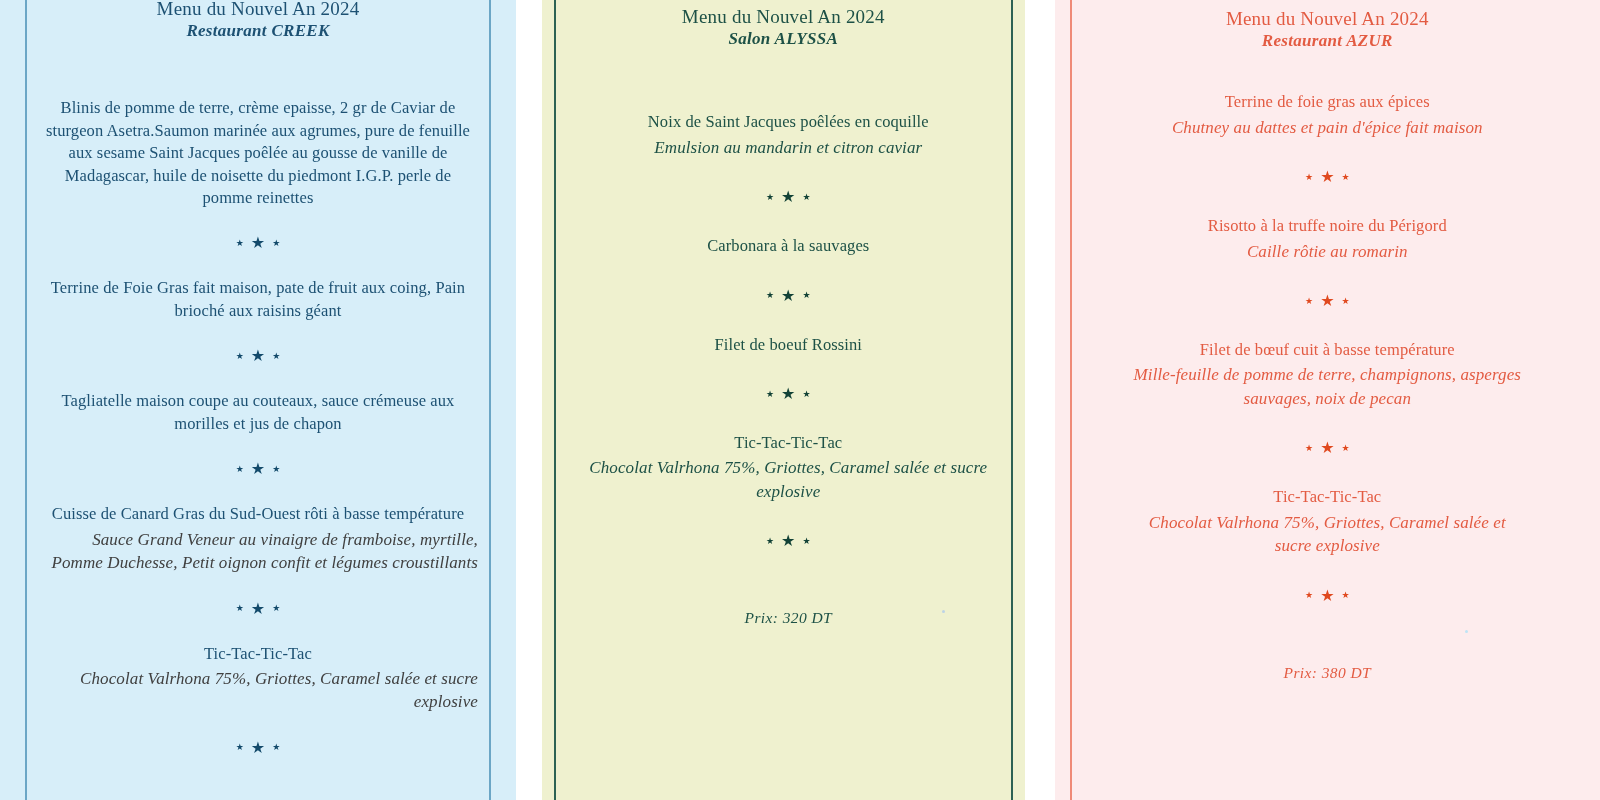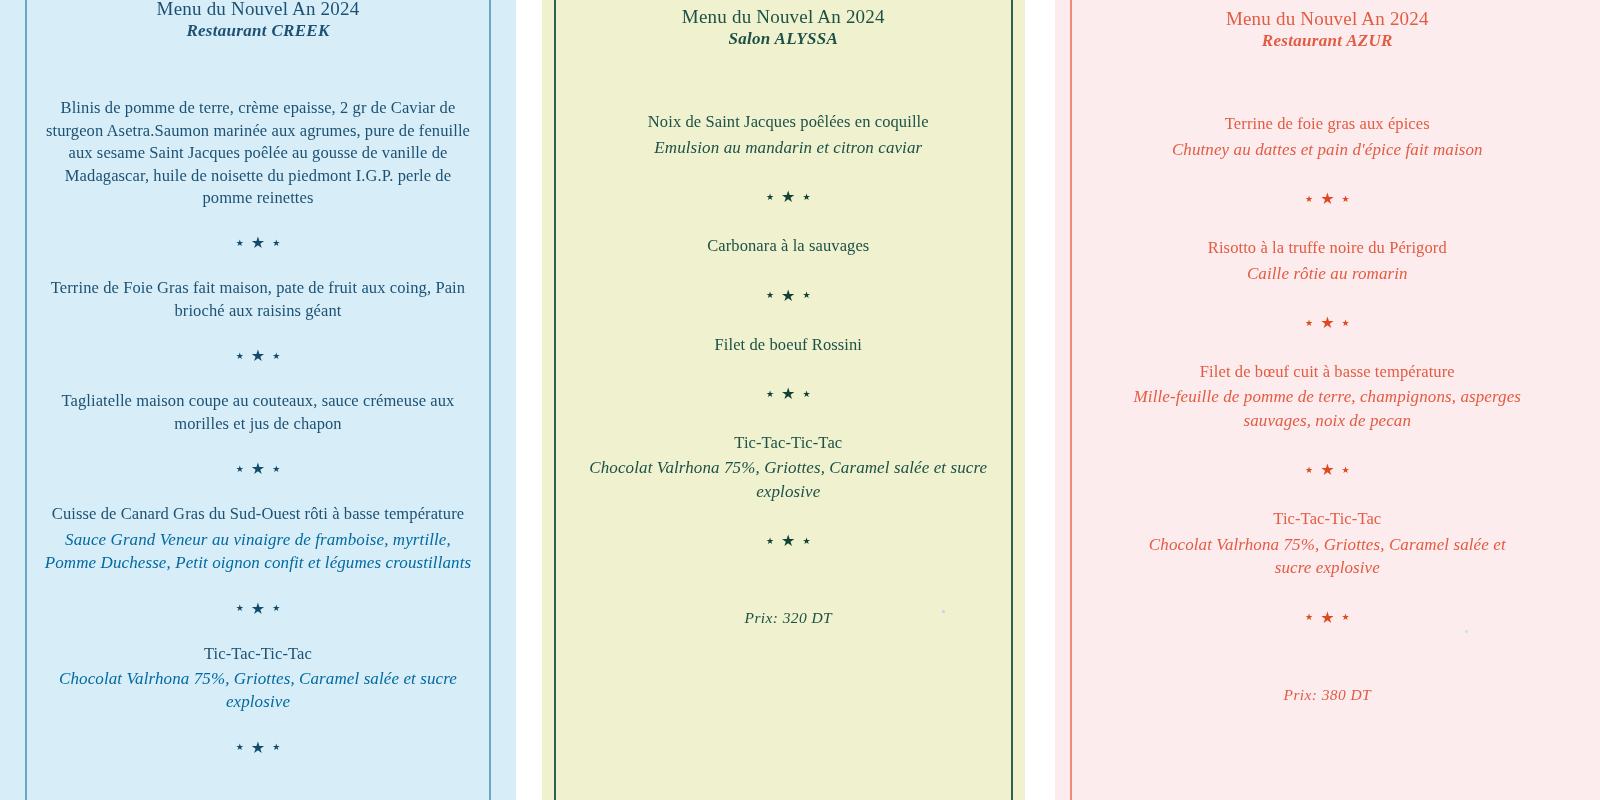--- a/index.html
+++ b/index.html
@@ -125,21 +125,21 @@
     width: 526px;
     background: #d7eef9;
     color: #1d5173;
     margin-left: 0;
   }
   #card-creek .rule { background: #6ba6c6; }
   #card-creek .card-inner { padding: 0 38px; }
   #card-creek .menu-title { margin-top: -2px; }
   #card-creek .courses { margin-top: 56px; }
   #card-creek .course-name { color: #1d5173; }
-  #card-creek .course-desc { color: #0369a1; }
+  #card-creek .course-desc { color: #404040; text-align: right; }
   #card-creek .divider { color: #134a6b; margin: 26px 0; }
   #card-creek .price { margin-top: 18px; color: #701a75; }
 
   
   #card-alyssa {
     width: 492px;
     background: #eff1cf;
     color: #1d5146;
     margin-left: 26px;
   }
@@ -157,21 +157,21 @@
   #card-azur {
     width: 556px;
     background: #fdeced;
     color: #e35b42;
     margin-left: 30px;
   }
   #card-azur .rule { background: #ef8a77; }
   #card-azur .rule.left  { left: 15px; }
   #card-azur .card-inner { padding: 0 78px; }
   #card-azur .menu-title { margin-top: 8px; }
-  #card-azur .courses { margin-top: 62px; }
+  #card-azur .courses { margin-top: 40px; }
   #card-azur .divider { color: #e0491f; margin: 30px 0; }
   #card-azur .price { margin-top: 30px; }
   #card-azur .speck { background: #bfe4f5; }
 </style>
 </head>
 <body>
 
 <div class="board">
 
   <section class="menu-card" id="card-creek">

